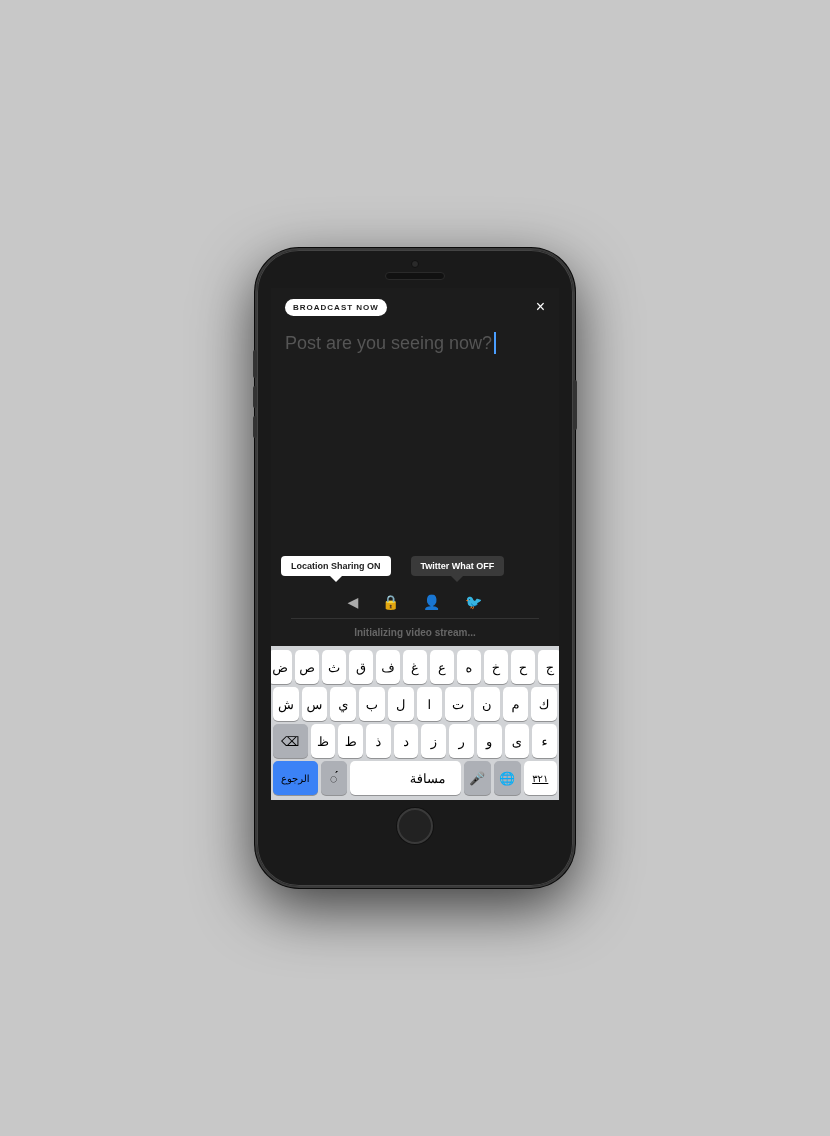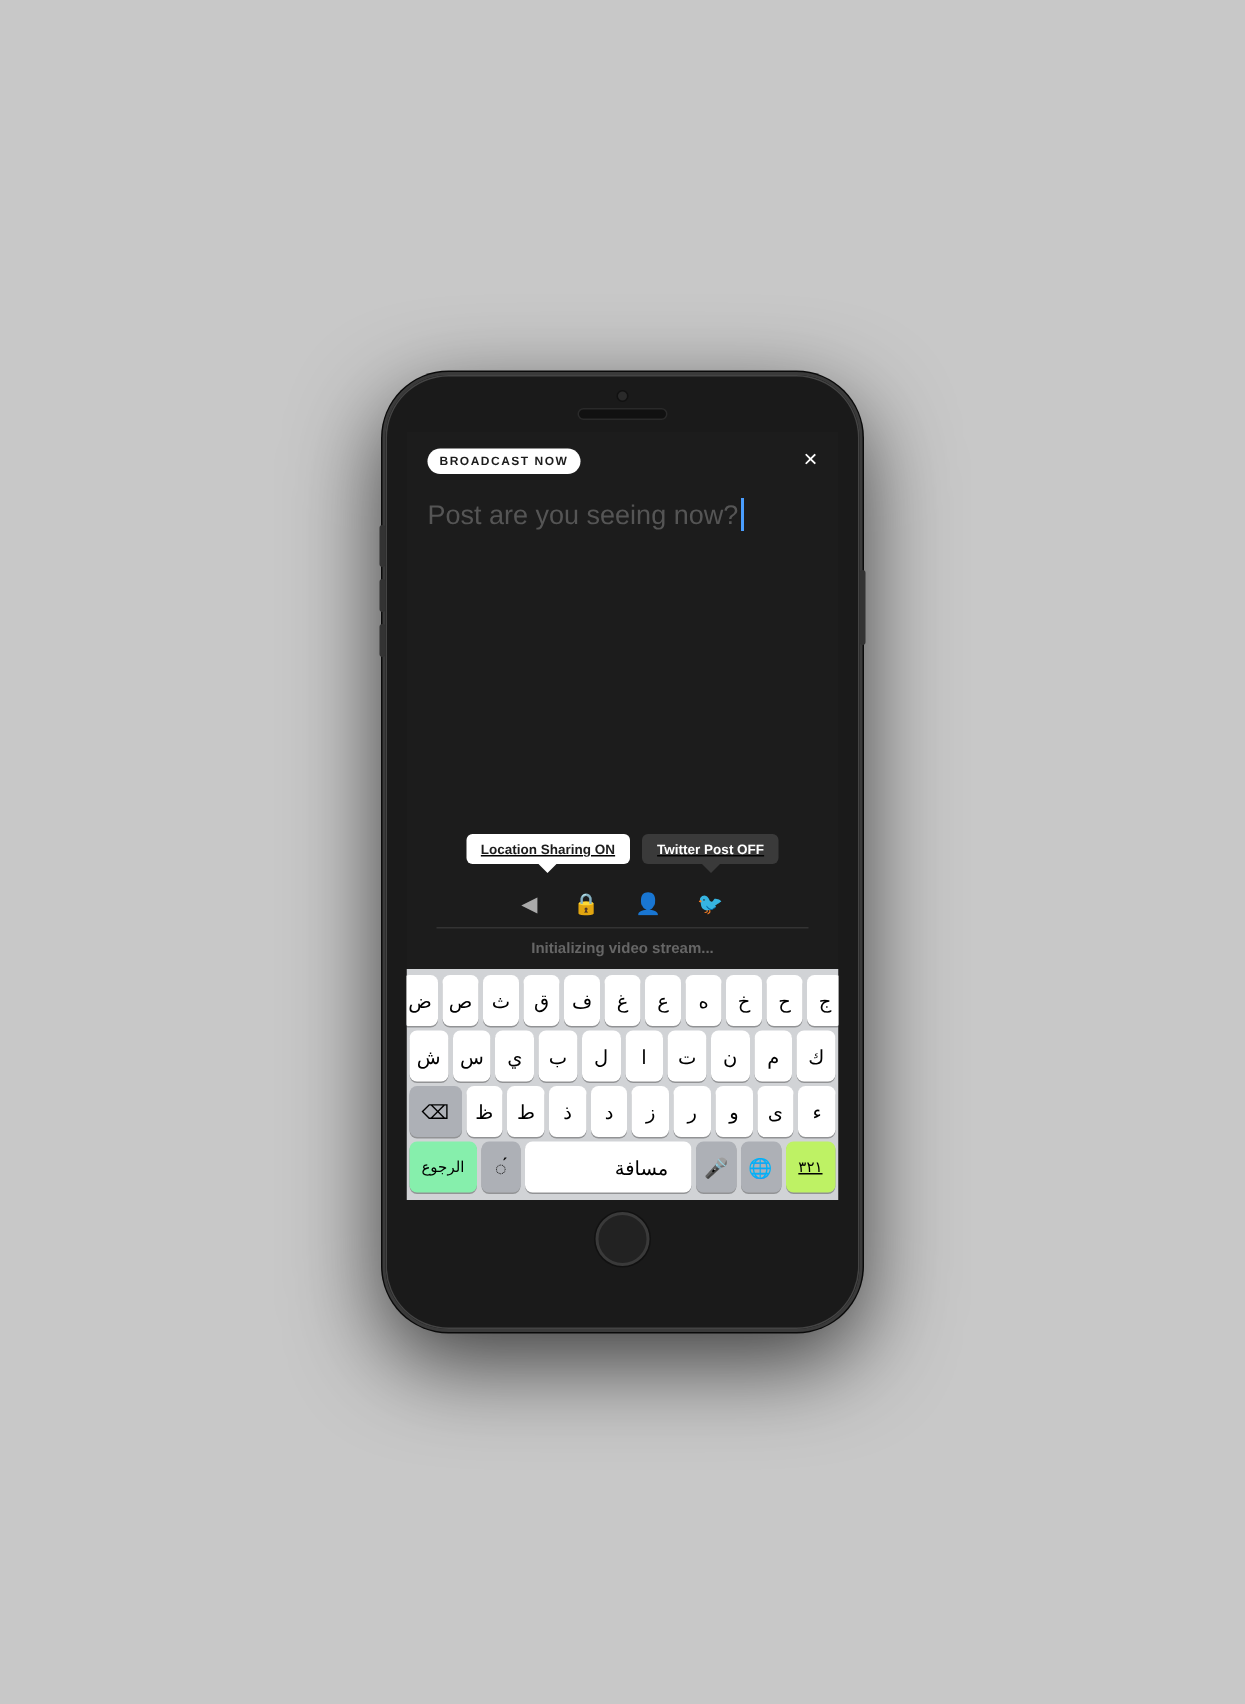--- a/index.html
+++ b/index.html
@@ -147,24 +147,22 @@
     }
 
     
     .controls-area {
       background: #1c1c1c;
       padding: 6px 10px 0;
     }
 
     .toggle-buttons {
       display: flex;
-      gap: 8px;
-      justify-content: center;
+      gap: 20px;
       margin-bottom: 8px;
-      text-decoration: underline;
     }
     .toggle-btn {
       background: #3a3a3a;
       color: #fff;
       font-size: 9px;
       font-weight: 600;
       padding: 5px 10px;
       border-radius: 4px;
       cursor: pointer;
       border: none;
@@ -229,26 +227,26 @@
       cursor: pointer;
       font-family: 'Arial', sans-serif;
     }
     .key.space {
       flex: 3;
       padding-left: 44px;
     }
     .key.return {
       flex: 2;
       font-size: 10px;
-      background: #86efac;
+      background: #3b82f6;
     }
     .key.numbers {
       flex: 1.5;
       font-size: 10px;
-      background: #bef264;
+      background: #ffffff;
       text-decoration: underline;
     }
     .key.globe {
       flex: 1.2;
       background: #adb0b6;
     }
     .key.mic {
       flex: 1.2;
       background: #adb0b6;
     }
@@ -339,21 +337,21 @@
       <div class="controls-area">
 
         <div class="toggle-buttons">
 
           <div class="tooltip-container">
             <button class="toggle-btn active">Location Sharing ON</button>
             <div class="tooltip-arrow"></div>
           </div>
 
           <div class="tooltip-container">
-            <button class="toggle-btn">Twitter Post OFF</button>
+            <button class="toggle-btn">Twitter What OFF</button>
             <div class="tooltip-arrow-dark"></div>
           </div>
         </div>
 
         <div class="icon-row">
           <span class="icon-item">◀</span>
           <span class="icon-item">🔒</span>
           <span class="icon-item">👤</span>
           <span class="icon-item">🐦</span>
         </div>

